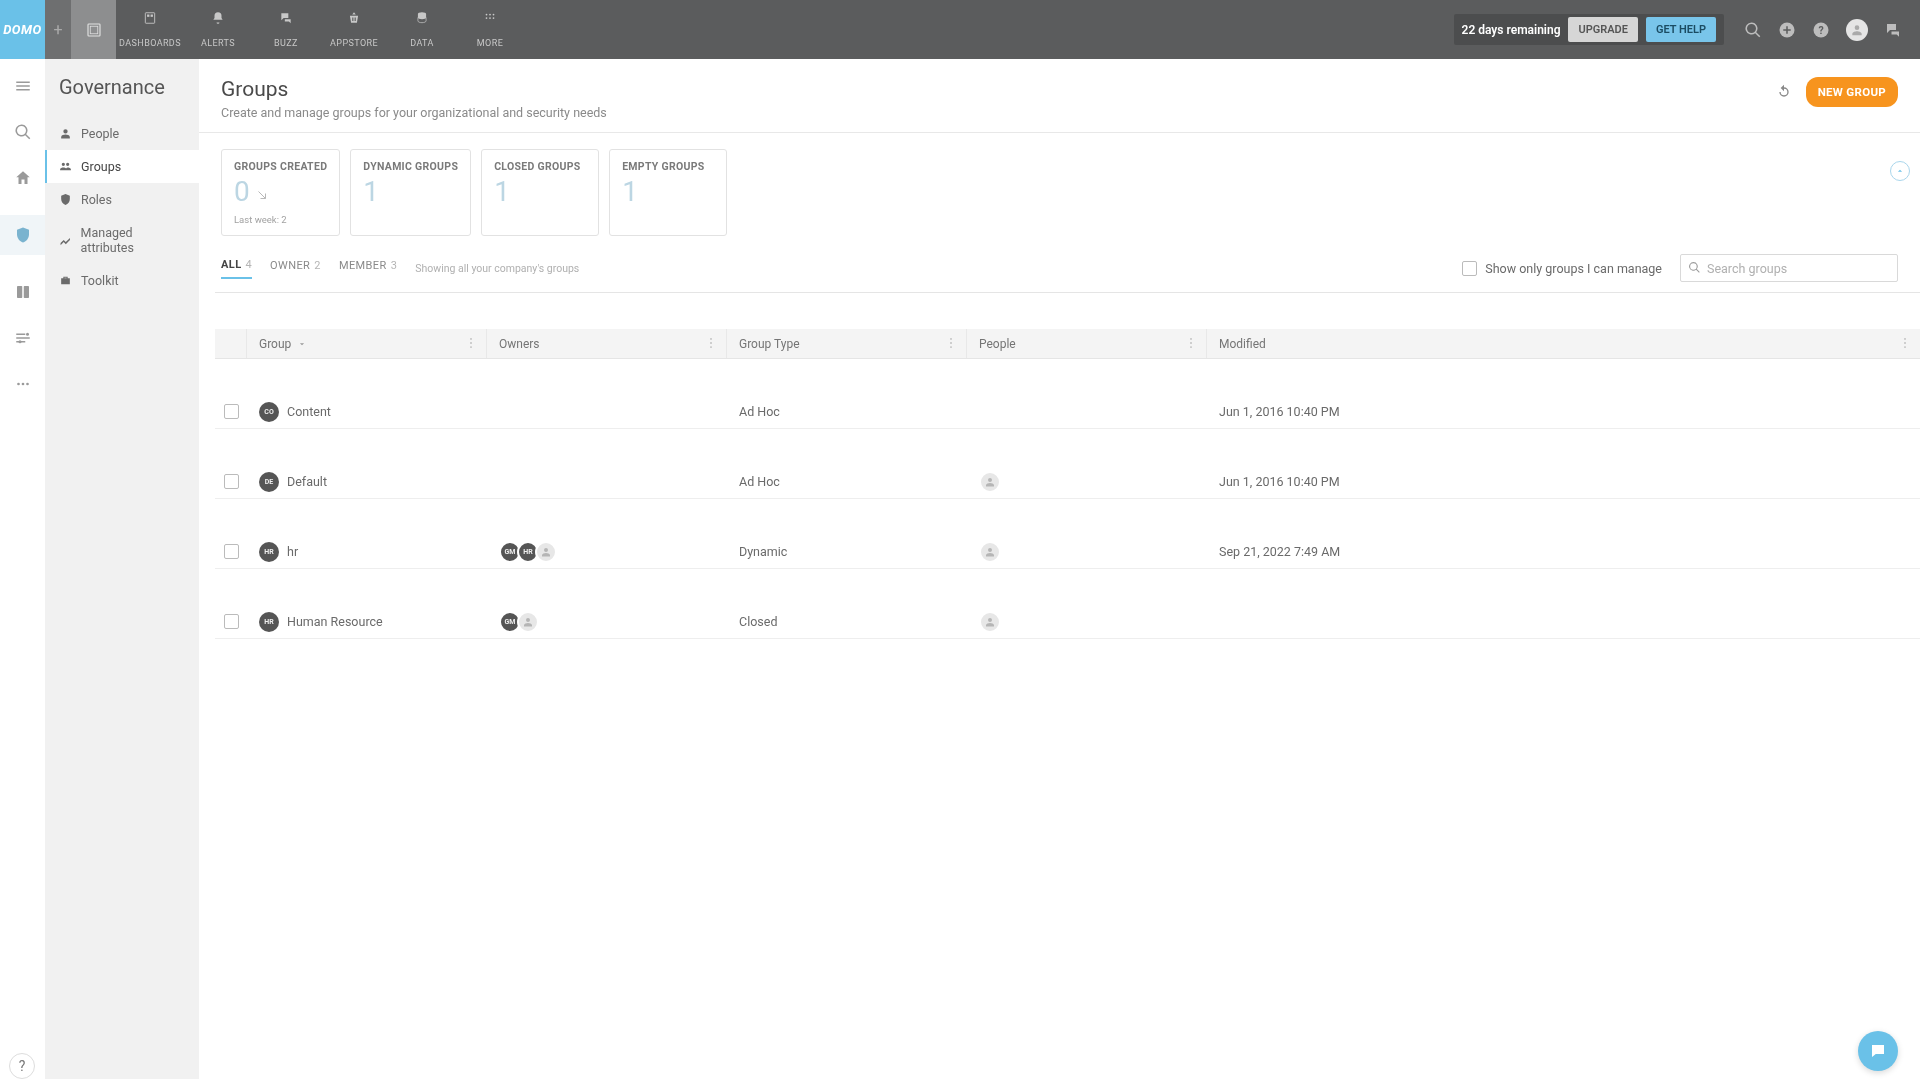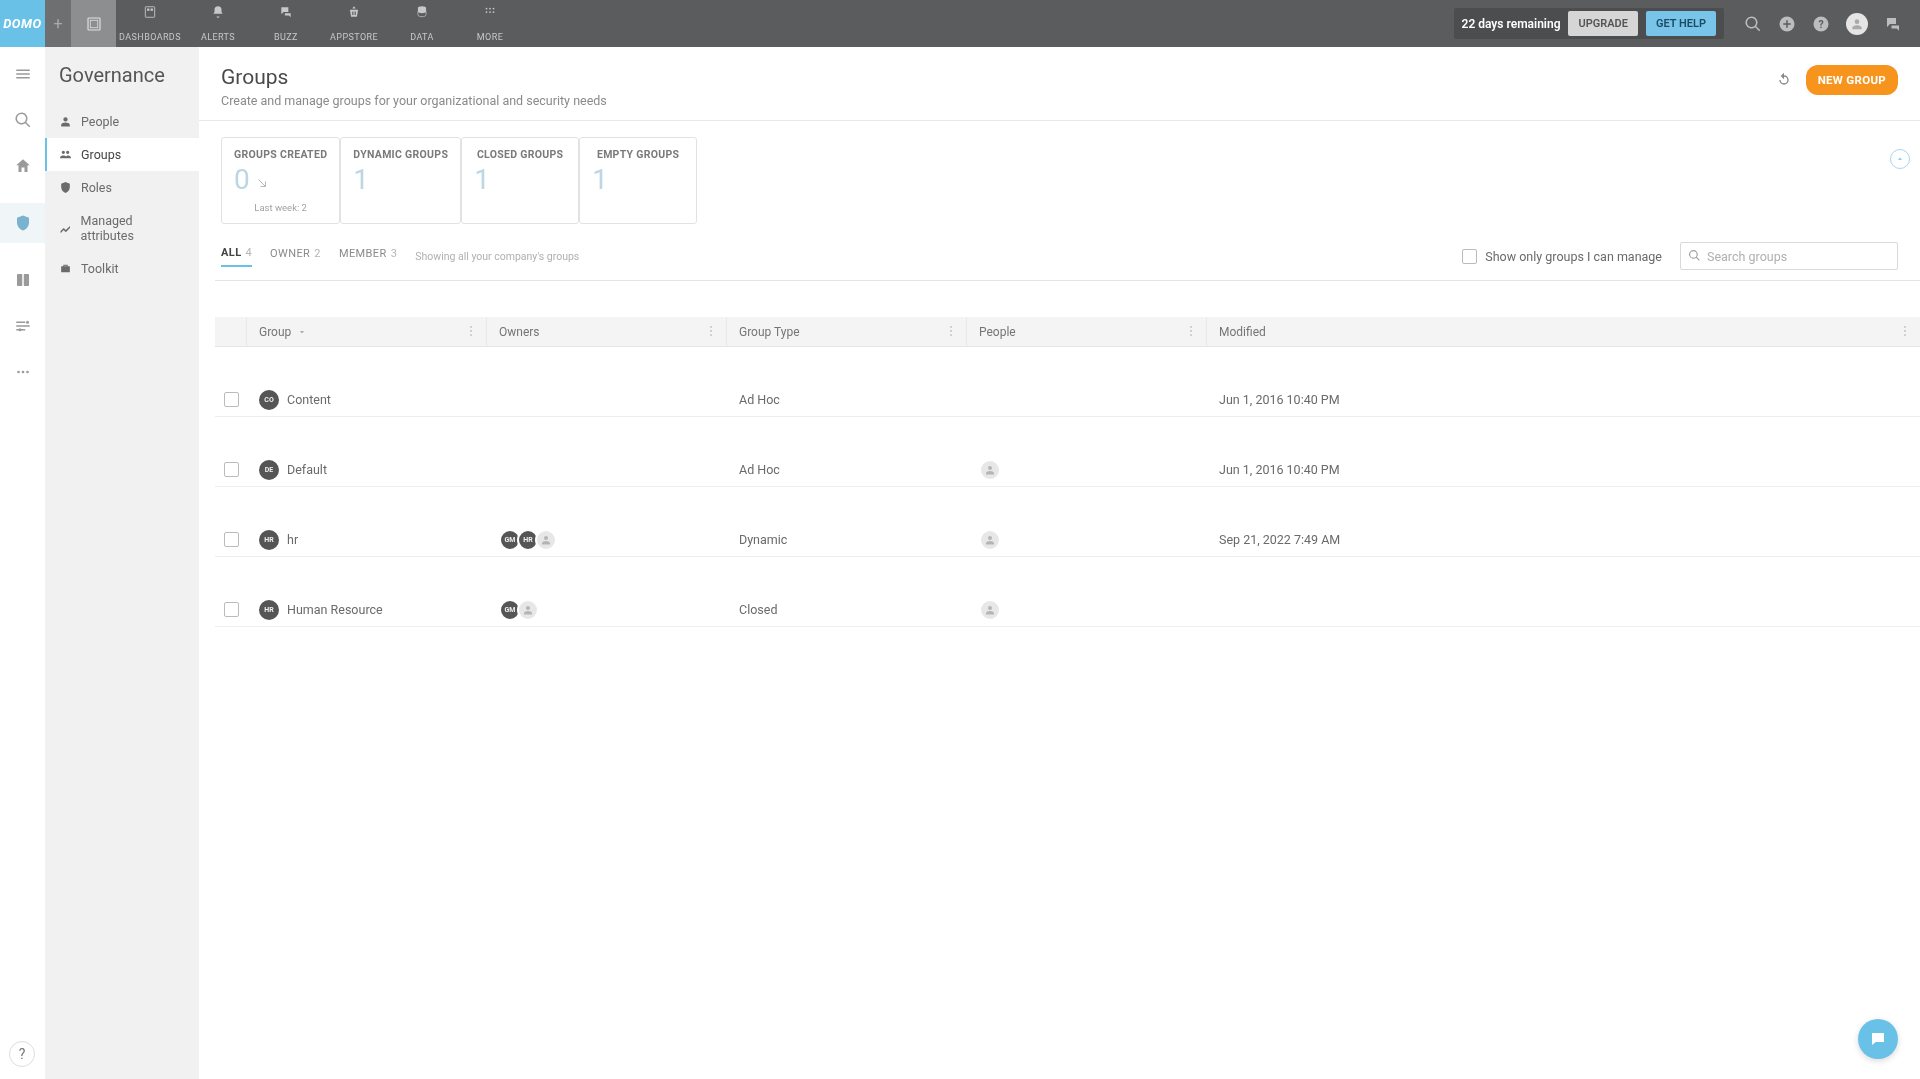--- a/index.html
+++ b/index.html
@@ -1,20 +1,20 @@
 <!DOCTYPE html>
 <html><head>
 <meta charset="utf-8">
 <style>
   * { box-sizing: border-box; margin: 0; padding: 0; font-family: -apple-system, BlinkMacSystemFont, "Segoe UI", Roboto, Arial, sans-serif; }
   html, body { height: 100%; width: 100%; overflow: hidden; background: #fff; }
 
   
   .topbar {
-    height: 47px; background: #5b5c5d; display: flex; align-items: stretch; color: #ccc;
+    height: 59px; background: #5b5c5d; display: flex; align-items: stretch; color: #ccc;
   }
   .logo {
     width: 45px; background: #6ac1e8; color: #fff; font-weight: 700; font-style: italic;
     display:flex; align-items:center; justify-content:center; font-size: 13px; letter-spacing:.5px;
   }
   .module-add {
     width: 26px; background:#6e6f70; display:flex; align-items:center; justify-content:center;
     color:#aaa; font-size: 16px;
   }
   .module-cur {
@@ -58,21 +58,21 @@
   .main-head { padding:18px 22px 12px; border-bottom:1px solid #e8e8e8; display:flex; align-items:flex-start; }
   .main-head-left h1 { font-size:21px; font-weight:400; color:#4a4a4a; }
   .main-head-left p  { font-size:12.5px; color:#8a8a8a; margin-top:4px; }
   .main-head-right { margin-left:auto; display:flex; align-items:center; gap:14px; }
   .refresh-ic { width:16px; height:16px; fill:#888; cursor:pointer; }
   .btn-newgroup { background:#f7941e; color:#fff; border:none; font-size:11.5px; font-weight:700; padding:8px 12px; border-radius:12px; letter-spacing:.3px; cursor:pointer; }
   .collapse-pill { position:absolute; right:10px; top:102px; width:20px; height:20px; border:1px solid #a9d6ec; border-radius:50%; display:flex; align-items:center; justify-content:center; cursor:pointer; background:#fff;}
   .collapse-pill svg{width:10px;height:10px;fill:#6ac1e8;}
 
   
-  .cards { display:flex; padding:16px 22px 18px;text-align:center; }
+  .cards { display:flex; gap:10px; padding:16px 22px 18px; }
   .card { border:1px solid #e2e2e2; border-radius:3px; padding:10px 12px 10px; min-width:118px; }
   .card .label { font-size:10.5px; font-weight:700; color:#7a7a7a; letter-spacing:.3px; }
   .card .value { font-size:28px; color:#bcd6e3; font-weight:400; margin-top:2px; display:flex; align-items:baseline; gap:6px;}
   .trend-ic { width:12px; height:12px; fill:#b8b8b8;}
   .card .sub { font-size:9.5px; color:#a2a2a2; margin-top:6px;}
 
   
   .filters { display:flex; align-items:center; padding:0 22px 10px; gap:18px; font-size:11px; color:#8a8a8a; }
   .ftab { display:flex; gap:4px; cursor:pointer; padding-bottom:6px; letter-spacing:.4px;}
   .ftab.active { color:#444; font-weight:700; border-bottom:2px solid #6ac1e8;}

